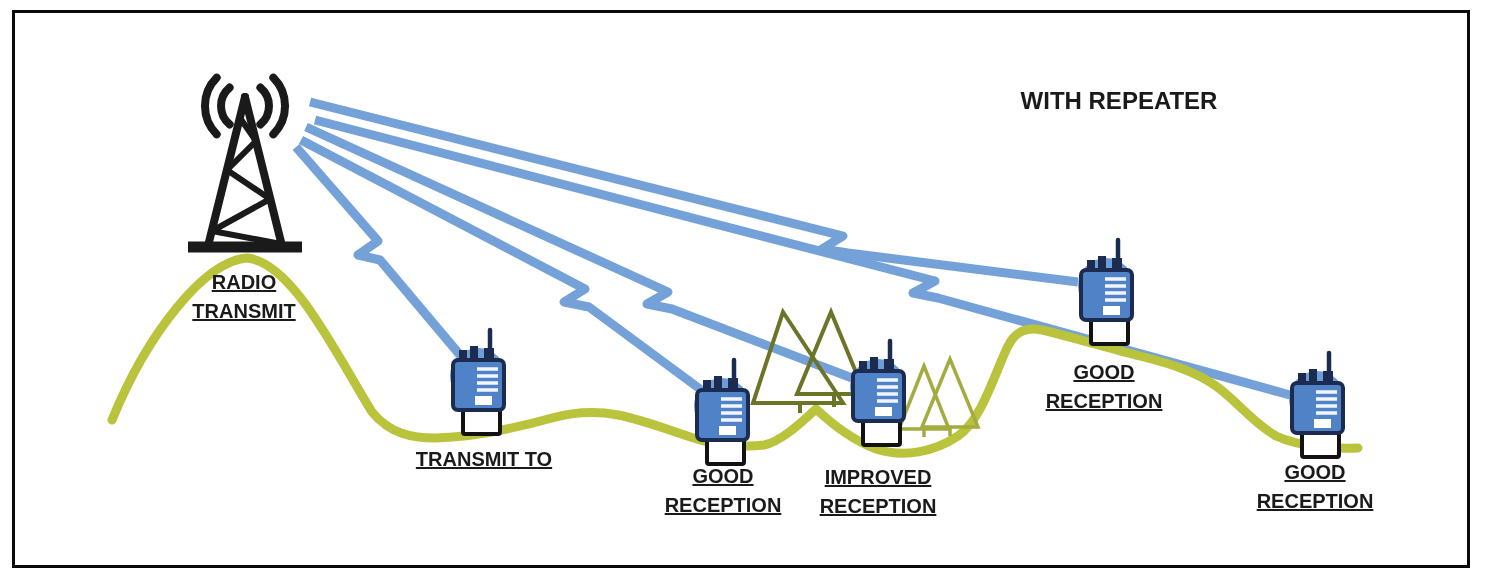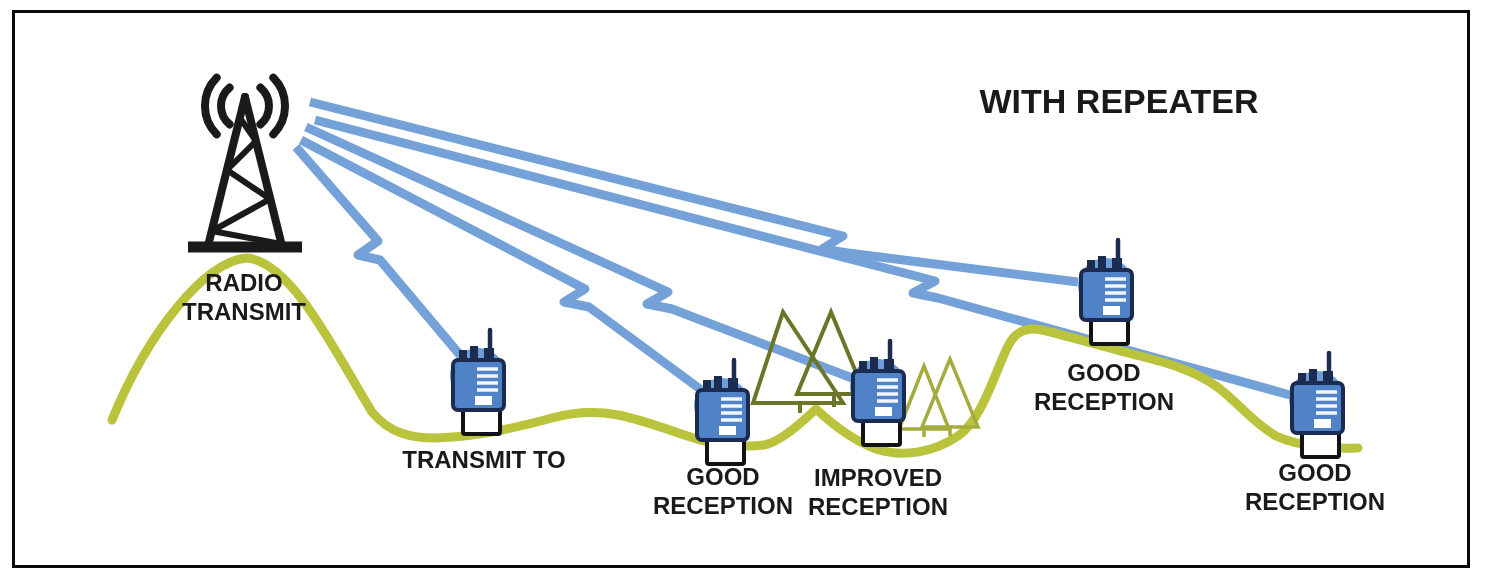--- a/index.html
+++ b/index.html
@@ -20,26 +20,26 @@
   .tree-light{fill:none;stroke:var(--tree-light);stroke-width:3.5;stroke-linejoin:miter;}
   .rcirc{fill:var(--circle-blue);}
   .rbody{fill:var(--radio-body);stroke:var(--radio-outline);stroke-width:4;}
   .rbatt{fill:#ffffff;stroke:#121212;stroke-width:4;}
   .rnub{fill:var(--radio-outline);}
   .rant{stroke:var(--radio-outline);stroke-width:4.5;stroke-linecap:round;fill:none;}
   .rgrille{stroke:#f2f6fb;stroke-width:3.5;stroke-linecap:butt;}
   .rwin{fill:#ffffff;}
   .label{
     position:absolute;transform:translateX(-50%);
-    color:var(--ink);font-weight:700;font-size:24px;line-height:29px;
-    text-align:center;white-space:nowrap;letter-spacing:0px;
+    color:var(--ink);font-weight:700;font-size:20px;line-height:29px;
+    text-align:center;white-space:nowrap;letter-spacing:0px;text-decoration:underline;
   }
   .title{
     position:absolute;transform:translateX(-50%);
-    color:var(--ink);font-weight:700;font-size:34px;line-height:38px;
+    color:var(--ink);font-weight:700;font-size:24px;line-height:38px;
     white-space:nowrap;letter-spacing:0px;
   }
 </style>
 </head>
 <body>
 
 <div class="frame"></div>
 
 <svg class="scene" width="1494" height="586" viewBox="0 0 1494 586">
 

